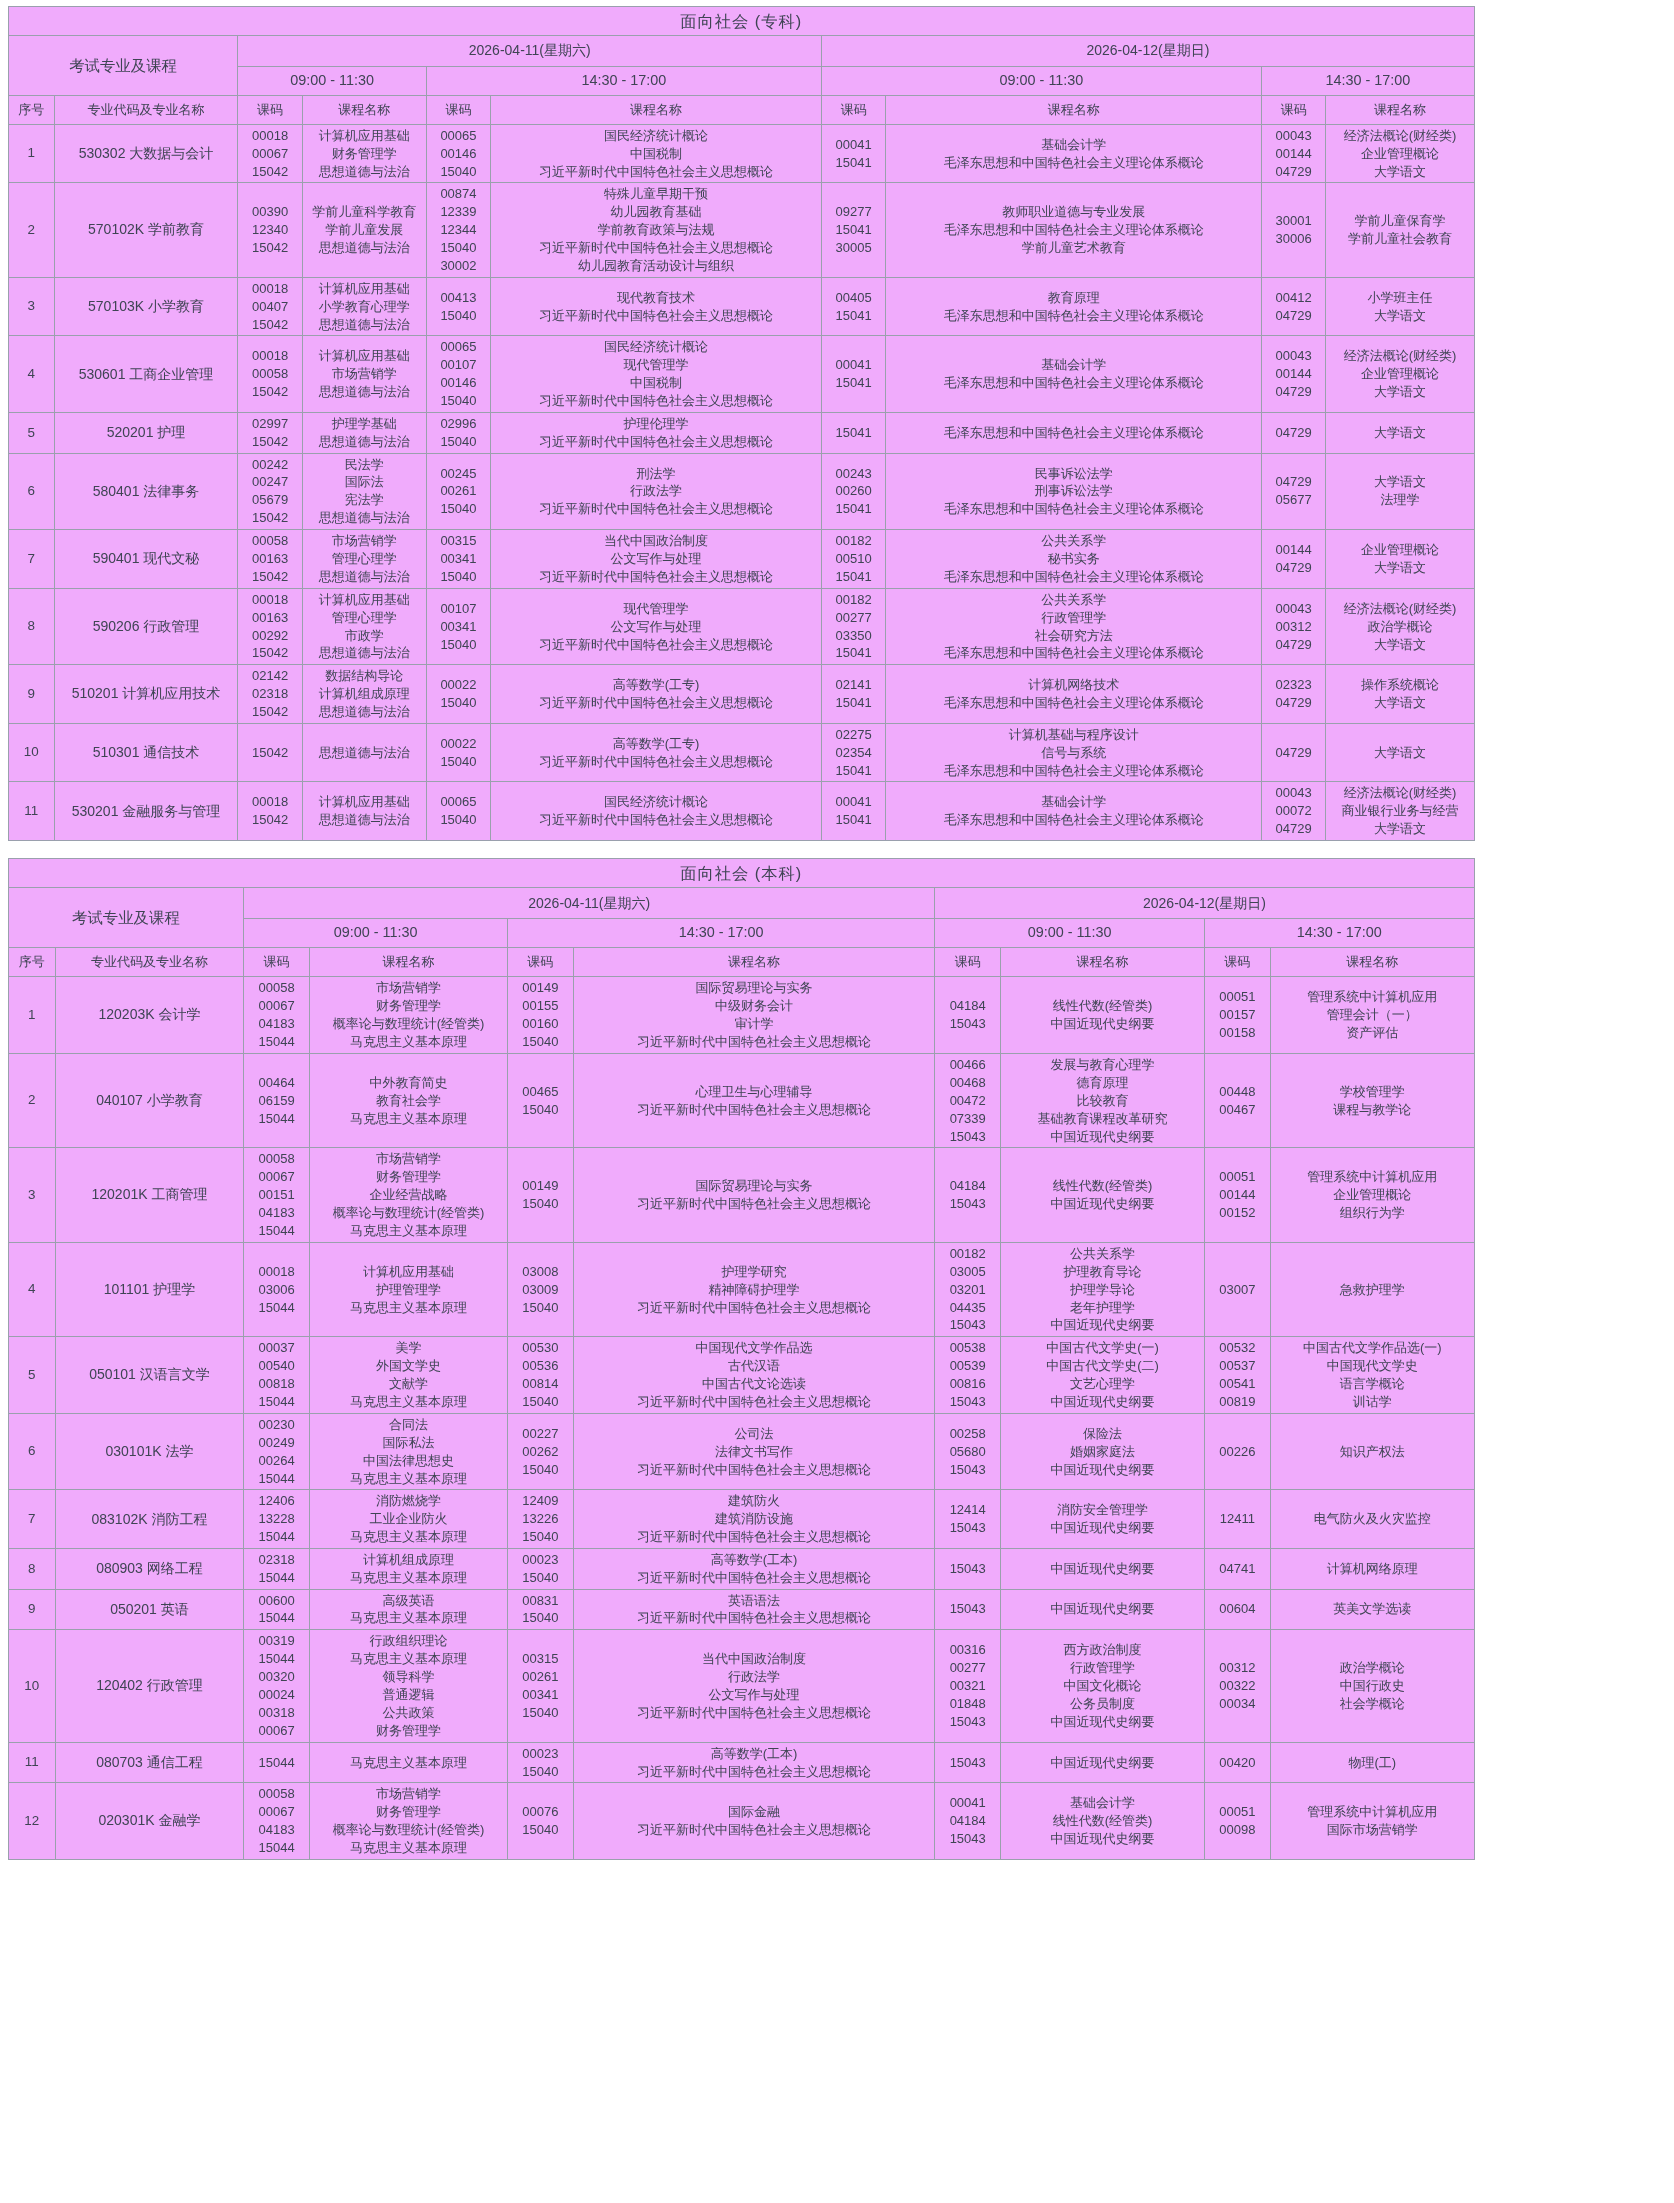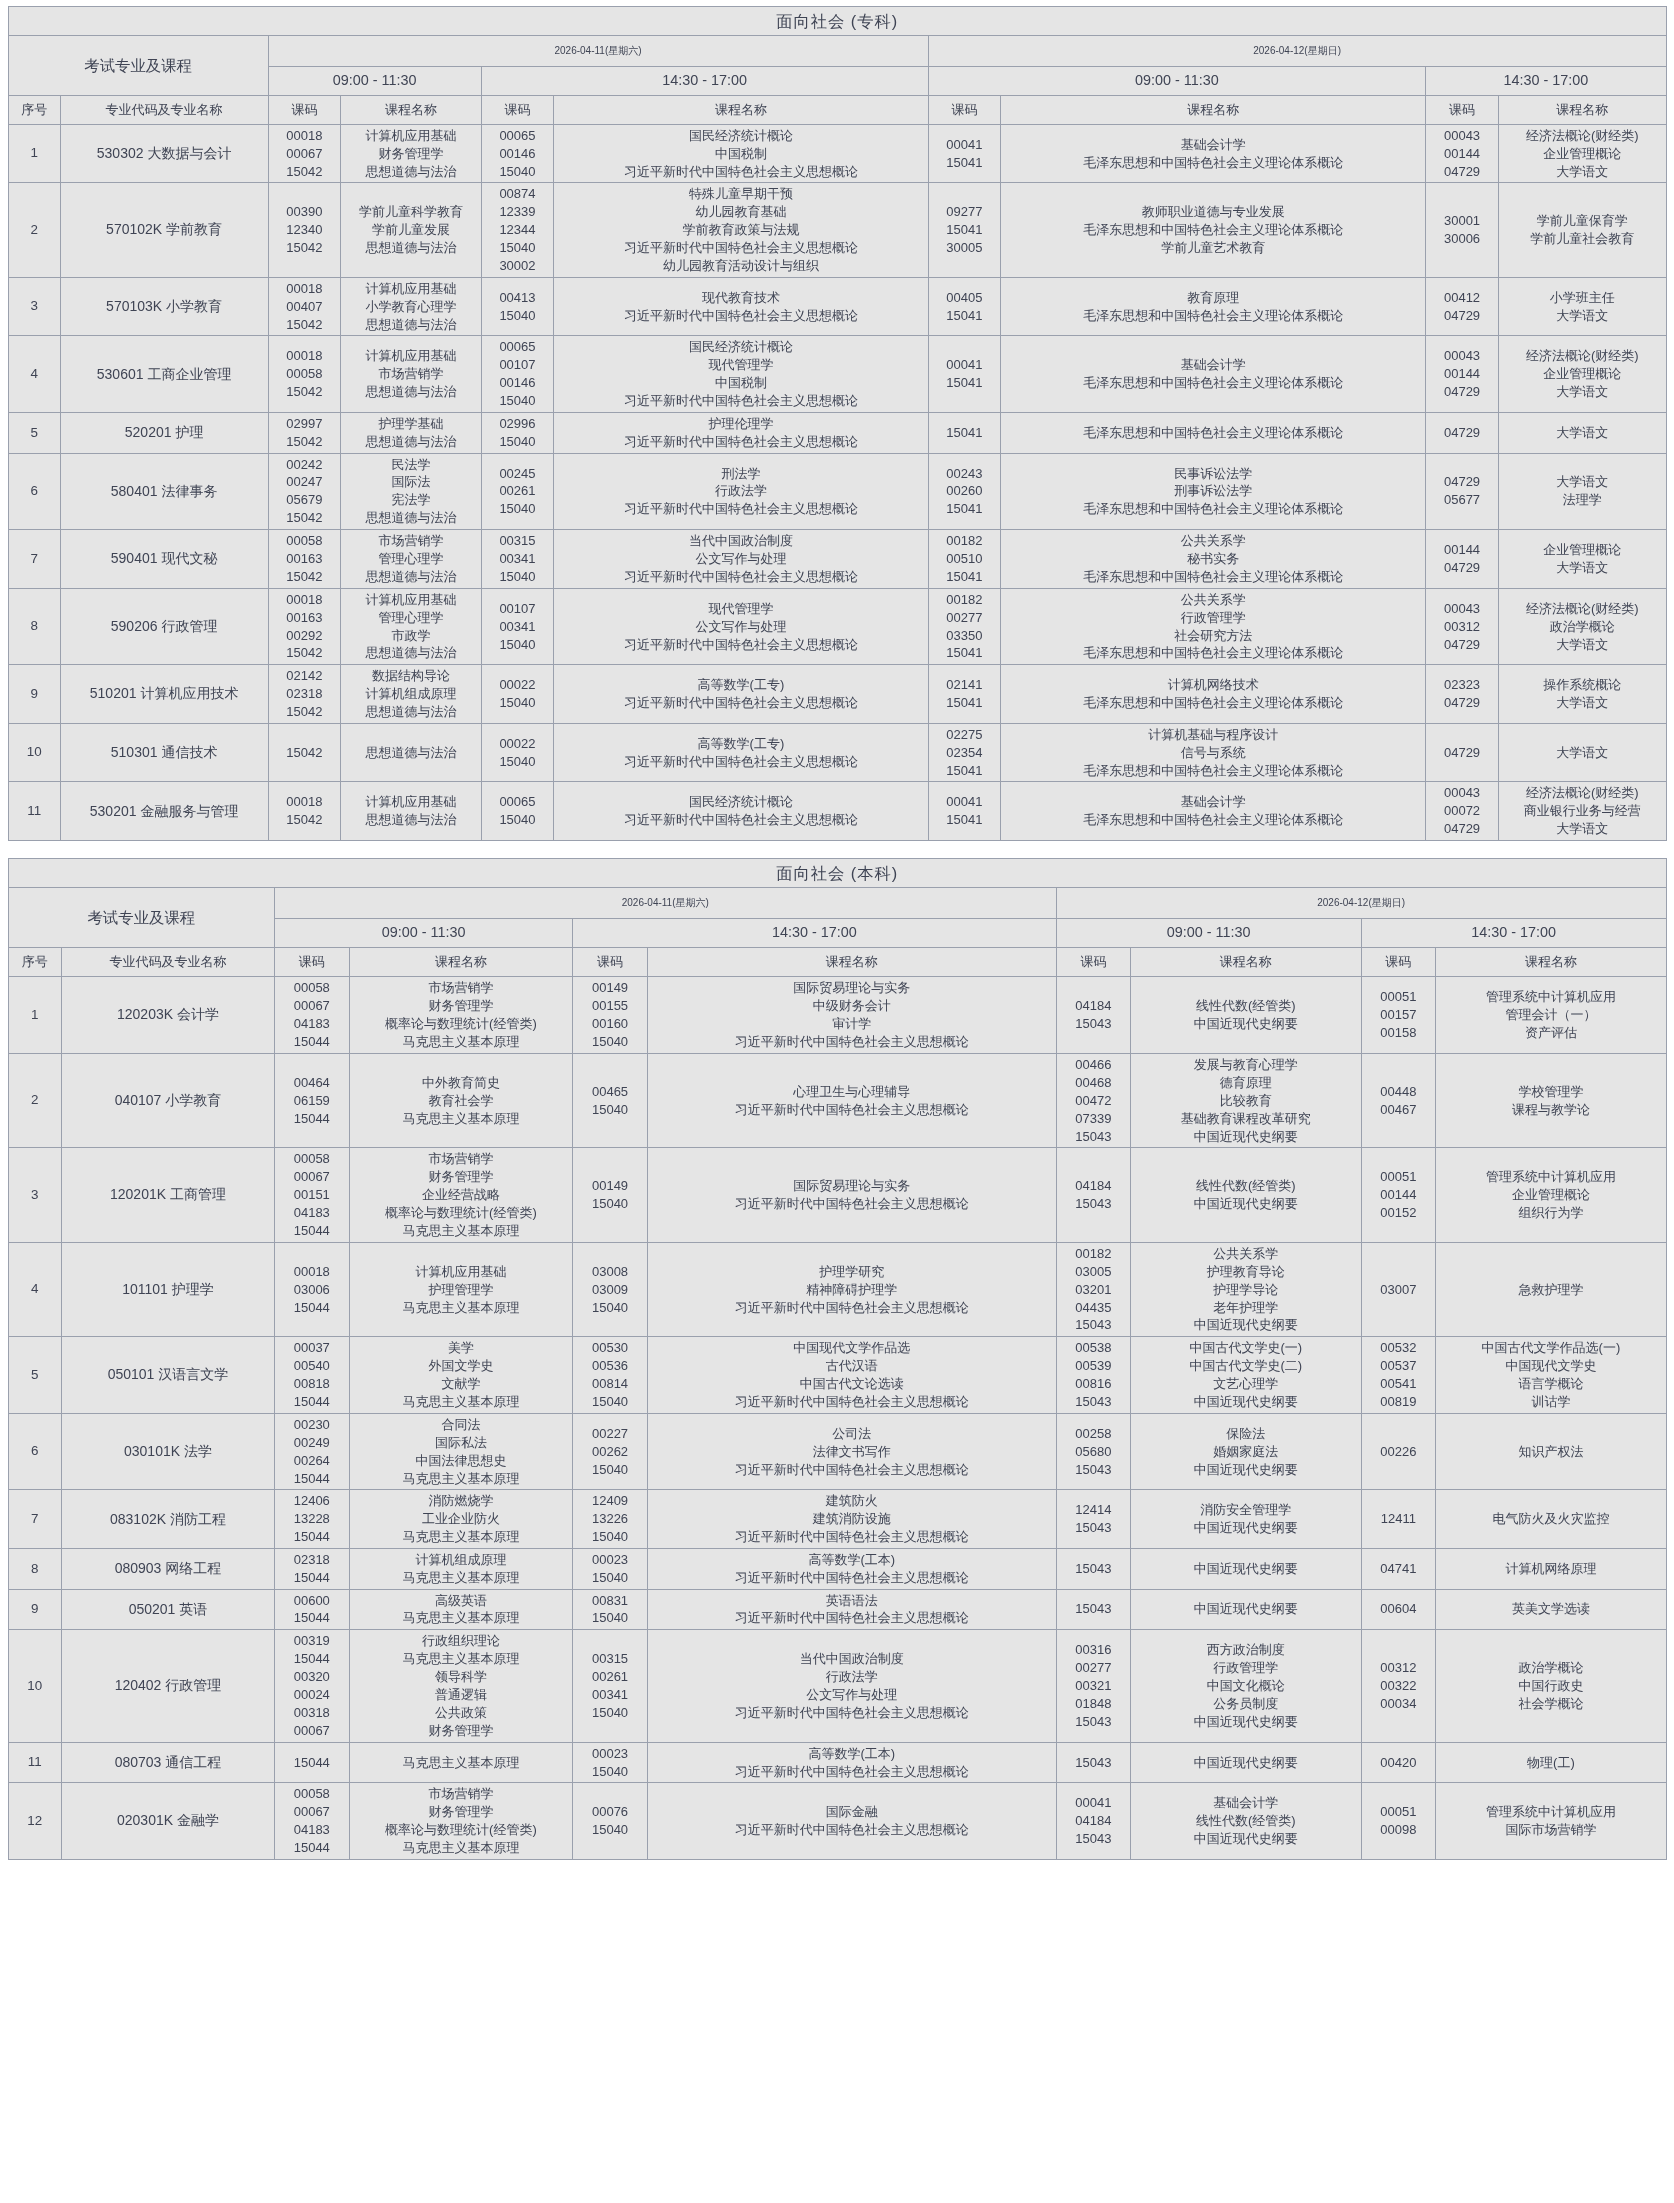--- a/index.html
+++ b/index.html
@@ -7,45 +7,45 @@
     margin: 0; padding: 0;
     background: #ffffff;
     font-family: "Liberation Sans", "DejaVu Sans", sans-serif;
   }
   body {
     width: 1674px;
     padding: 5.8px 7.7px 9.6px 7.7px;
     color: #3d4355;
   }
   table.sched {
-    width: 1659px;
+    width: 1467px;
     border-collapse: collapse;
     table-layout: fixed;
     margin-bottom: 17.3px;
-    background: #e5e5e5;
+    background: #f0abfc;
   }
   table.sched td, table.sched th {
     border: 1px solid #9aa0ad;
     padding: 1.9px 2.9px;
     vertical-align: middle;
     text-align: center;
     font-weight: normal;
     color: #3f4454;
     line-height: 1.38;
   }
   .title-cell {
     font-size: 16.3px;
     font-weight: bold;
     color: #8b1a1a;
     letter-spacing: 1px;
     height: 29px;
     padding: 3.8px 0;
   }
   .hdr-major {
-    font-size: 10px;
+    font-size: 14px;
     font-weight: bold;
     color: #23262e;
     height: 31px;
     margin-left: 39px;
   }
   .hdr-time {
     font-size: 14.4px;
     font-weight: bold;
     color: #23262e;
     height: 29px;

